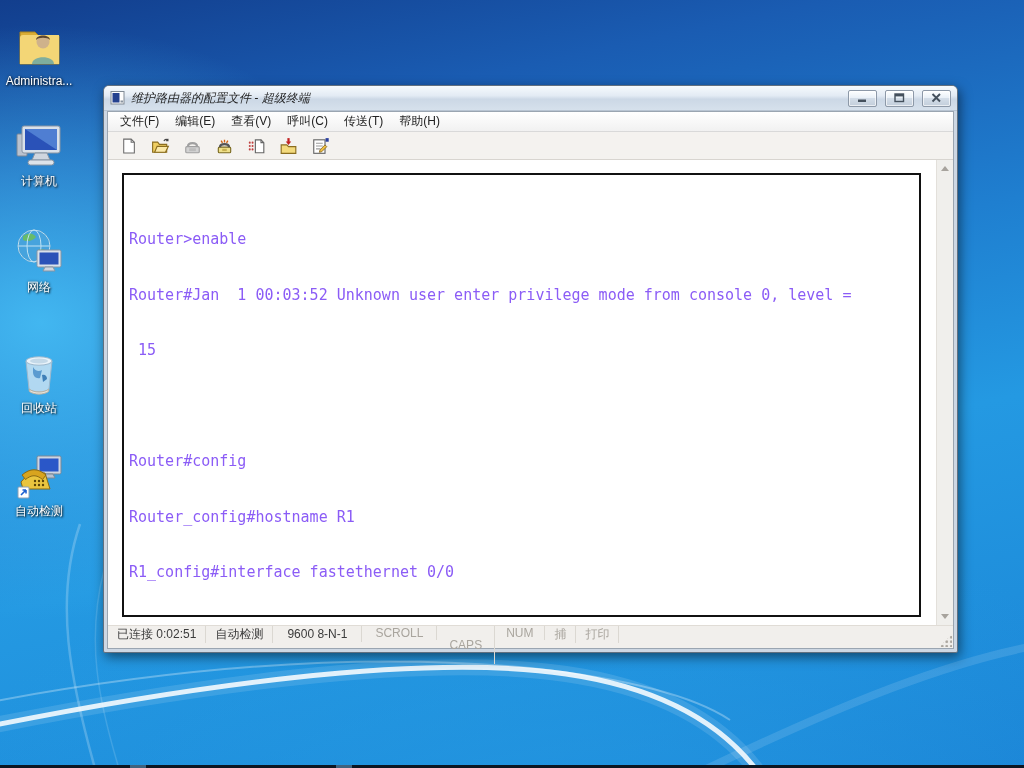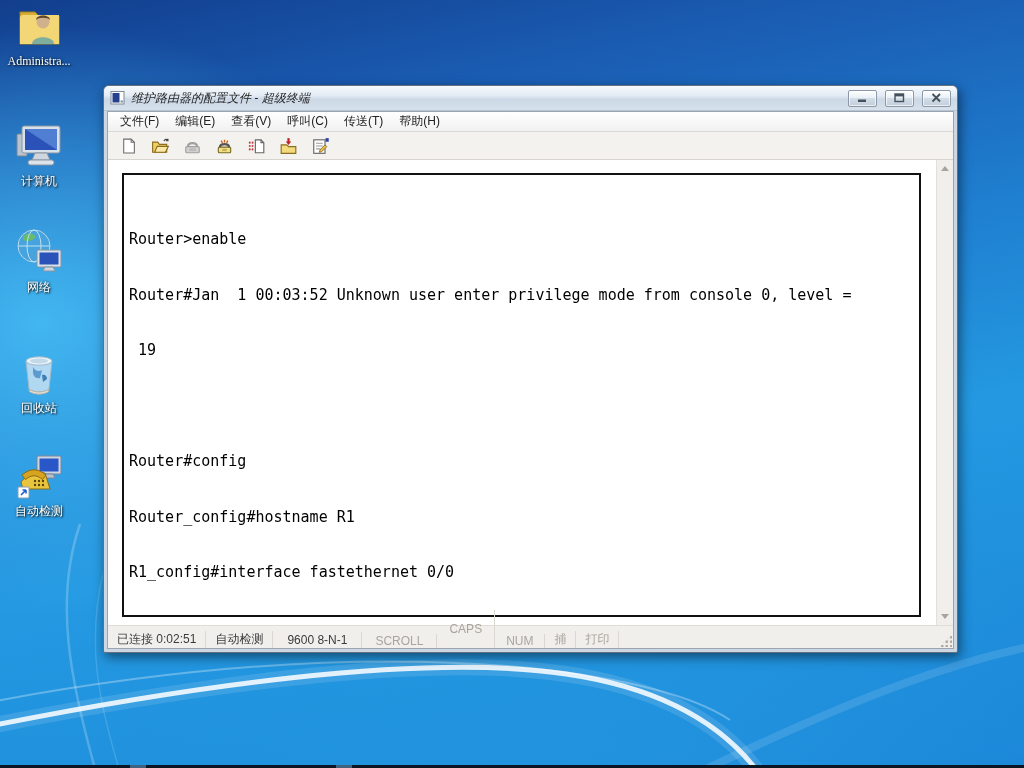--- a/index.html
+++ b/index.html
@@ -59,32 +59,32 @@
   }
   .tbtn { width:22px; height:22px; display:flex; align-items:center; justify-content:center; }
 
   .client { flex:1; position:relative; background:#ffffff; min-height:0; }
   .termbox {
     position:absolute; left:14px; top:13px; right:32px; bottom:8px;
     border:2px solid #111; background:#fff; overflow:hidden;
   }
   .termtext {
     padding:18px 4px 0 5px; font-family:"DejaVu Sans Mono", monospace;
-    font-size:15px; line-height:18.5px; color:#000000; white-space:pre;
+    font-size:15px; line-height:18.5px; color:#8b5cf6; white-space:pre;
   }
   .tline { min-height:18.5px; }
 
   .scrollbar { position:absolute; top:0; right:0; bottom:0; width:17px; background:#f0efec; border-left:1px solid #e3e0db; }
   .sb-up, .sb-down { position:absolute; left:0; width:16px; height:17px; display:flex; align-items:center; justify-content:center; }
   .sb-up { top:0; } .sb-down { bottom:0; }
   .tri-up { width:0; height:0; border-left:4px solid transparent; border-right:4px solid transparent; border-bottom:5px solid #a7a39d; }
   .tri-down { width:0; height:0; border-left:4px solid transparent; border-right:4px solid transparent; border-top:5px solid #a7a39d; }
 
   .statusbar {
-    height:23px; flex:0 0 23px; display:flex; align-items:flex-end; position:relative;
+    height:23px; flex:0 0 23px; display:flex; align-items:flex-start; position:relative;
     background:#f1efec; border-top:1px solid #e0dcd6; font-size:12px; color:#3b3b3b;
   }
   .seg { display:flex; align-items:center; padding:0 9px; border-right:1px solid #dbd8d2; white-space:nowrap; }
   .seg.dis { color:#a9a59e; }
   .grip {
     position:absolute; right:1px; bottom:1px; width:13px; height:13px;
     background-image:radial-gradient(circle, #aaa59d 1.2px, transparent 1.4px);
     background-size:4.5px 4.5px; background-position:1px 1px;
     clip-path:polygon(100% 0, 100% 100%, 0 100%);
   }
@@ -100,21 +100,21 @@
   <svg class="swirls" width="1024" height="768" viewBox="0 0 1024 768">
     <path d="M-10 726 C 180 688 420 652 566 674 C 662 688 722 724 758 772" fill="none" stroke="#ffffff" stroke-width="16" opacity="0.12"></path>
     <path d="M-10 726 C 180 688 420 652 566 674 C 662 688 722 724 758 772" fill="none" stroke="#ffffff" stroke-width="5" opacity="0.85"></path>
     <path d="M-10 702 C 150 672 340 650 530 668 C 640 680 700 700 730 720" fill="none" stroke="#ffffff" stroke-width="2" opacity="0.3"></path>
     <path d="M700 772 C 850 700 950 662 1034 646" fill="none" stroke="#ffffff" stroke-width="8" opacity="0.12"></path>
     <path d="M96 772 C 70 680 54 600 80 524" fill="none" stroke="#ffffff" stroke-width="2.5" opacity="0.22"></path>
     <path d="M120 772 C 98 700 86 640 104 570" fill="none" stroke="#ffffff" stroke-width="1.5" opacity="0.14"></path>
   </svg>
 </div>
 
-<div class="dicon" style="top:0;font-family:Liberation Serif, serif;">
+<div class="dicon" style="top:20px;">
   <svg width="52" height="52" viewBox="0 0 52 52">
     <path d="M7 12 h15 l4 4 h20 v28 H7 z" fill="#d9ad35" stroke="#a8831f"></path>
     <path d="M7 44 V18 c0-2 1-3 3-3 h36 v29 z" fill="#f3d676"></path>
     <circle cx="30" cy="22" r="6.5" fill="#cfb28b"></circle>
     <path d="M23 20 c0-6 14-6 14 0 c-2-3-12-3-14 0 z" fill="#5b462f"></path>
     <path d="M19 44 c0-9 22-9 22 0 z" fill="#7fae9d"></path>
   </svg>
   <div class="lbl">Administra...</div>
 </div>
 
@@ -271,21 +271,21 @@
           <path d="M7.5 11.5 l4.5-4.5 1.6 1.6 -4.5 4.5 -2.1 .5 z" fill="#f0c040" stroke="#806020" stroke-width="0.7"></path>
         </svg>
       </span>
     </div>
 
     <div class="client">
       <div class="termbox">
         <div class="termtext">
           <div class="tline">Router&gt;enable</div>
           <div class="tline">Router#Jan  1 00:03:52 Unknown user enter privilege mode from console 0, level =</div>
-          <div class="tline"> 19</div>
+          <div class="tline"> 15</div>
           <div class="tline"></div>
           <div class="tline">Router#config</div>
           <div class="tline">Router_config#hostname R1</div>
           <div class="tline">R1_config#interface fastethernet 0/0</div>
           
         </div>
       </div>
       <div class="scrollbar">
         <span class="sb-up">
             <span class="tri-up"></span>

